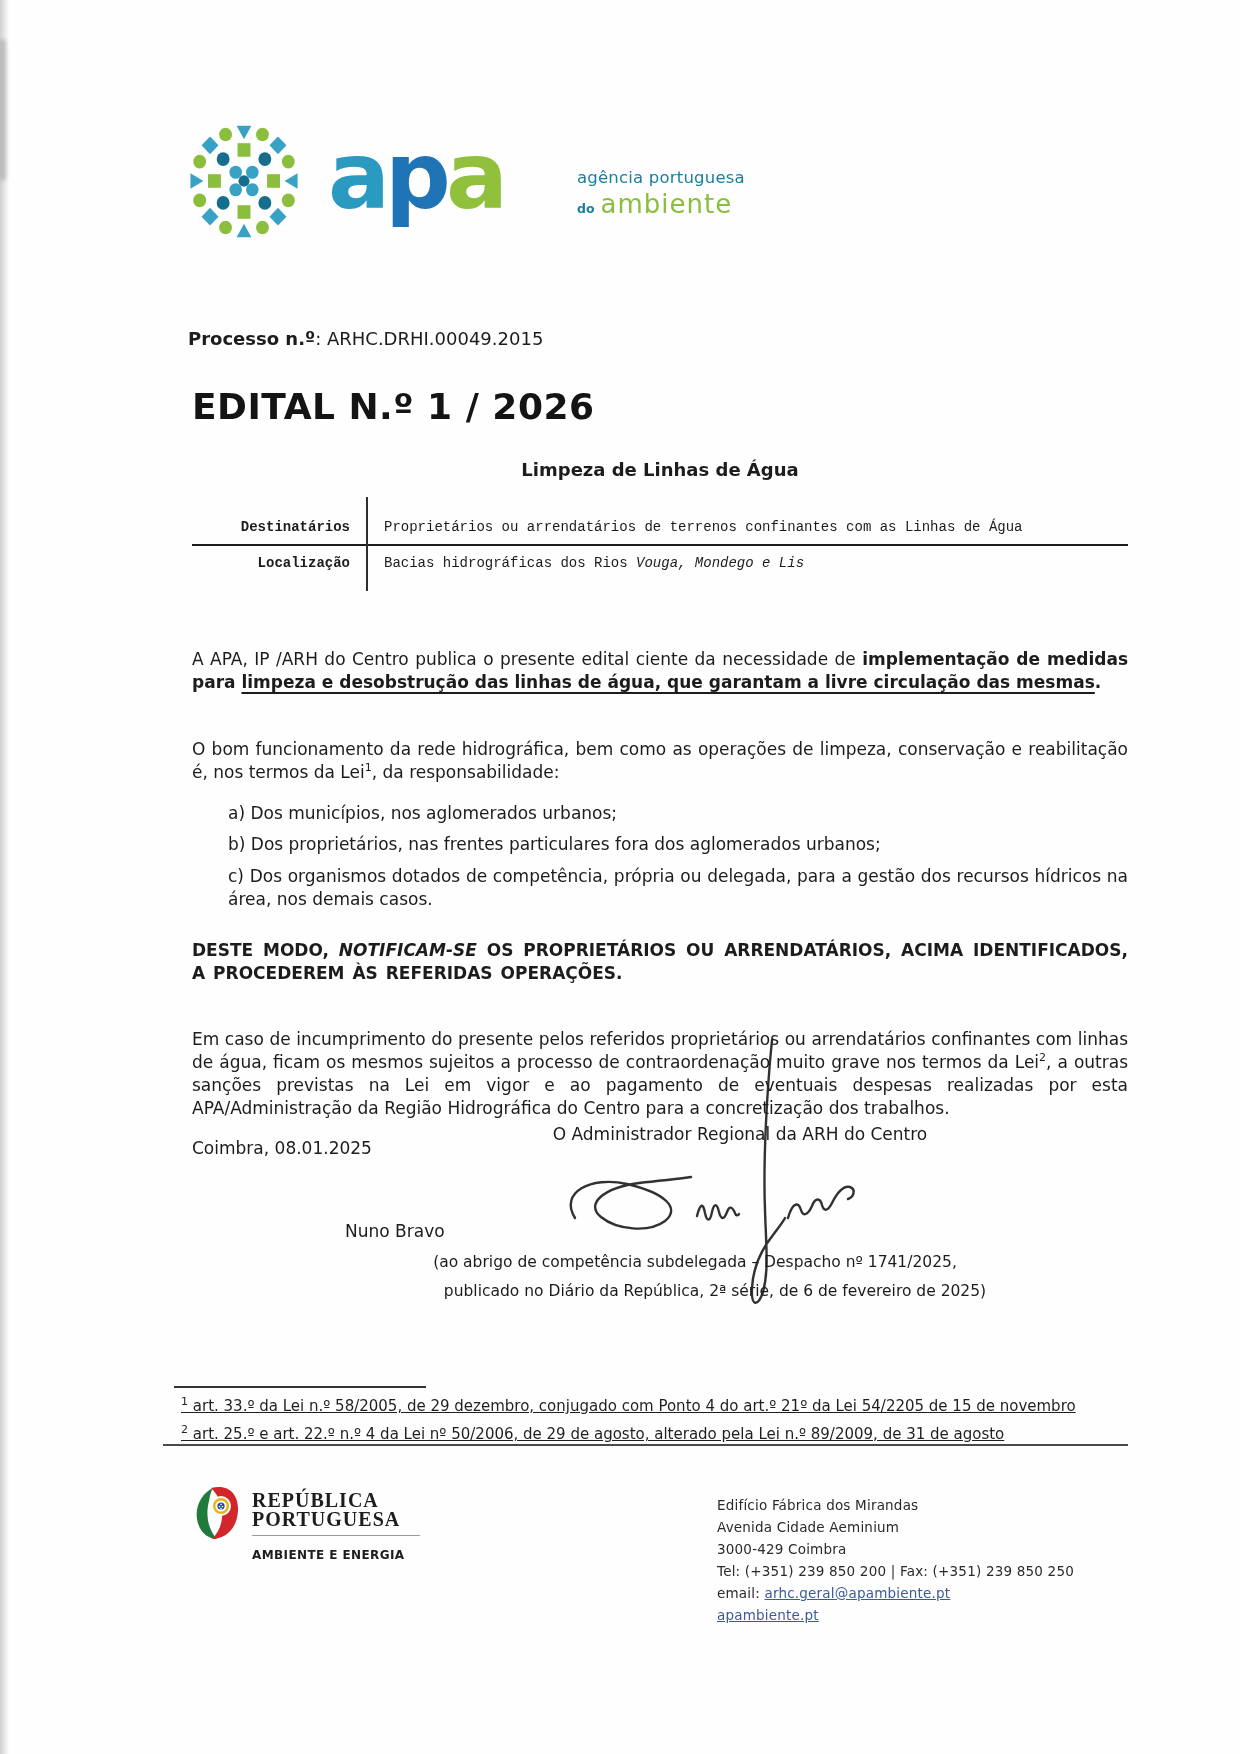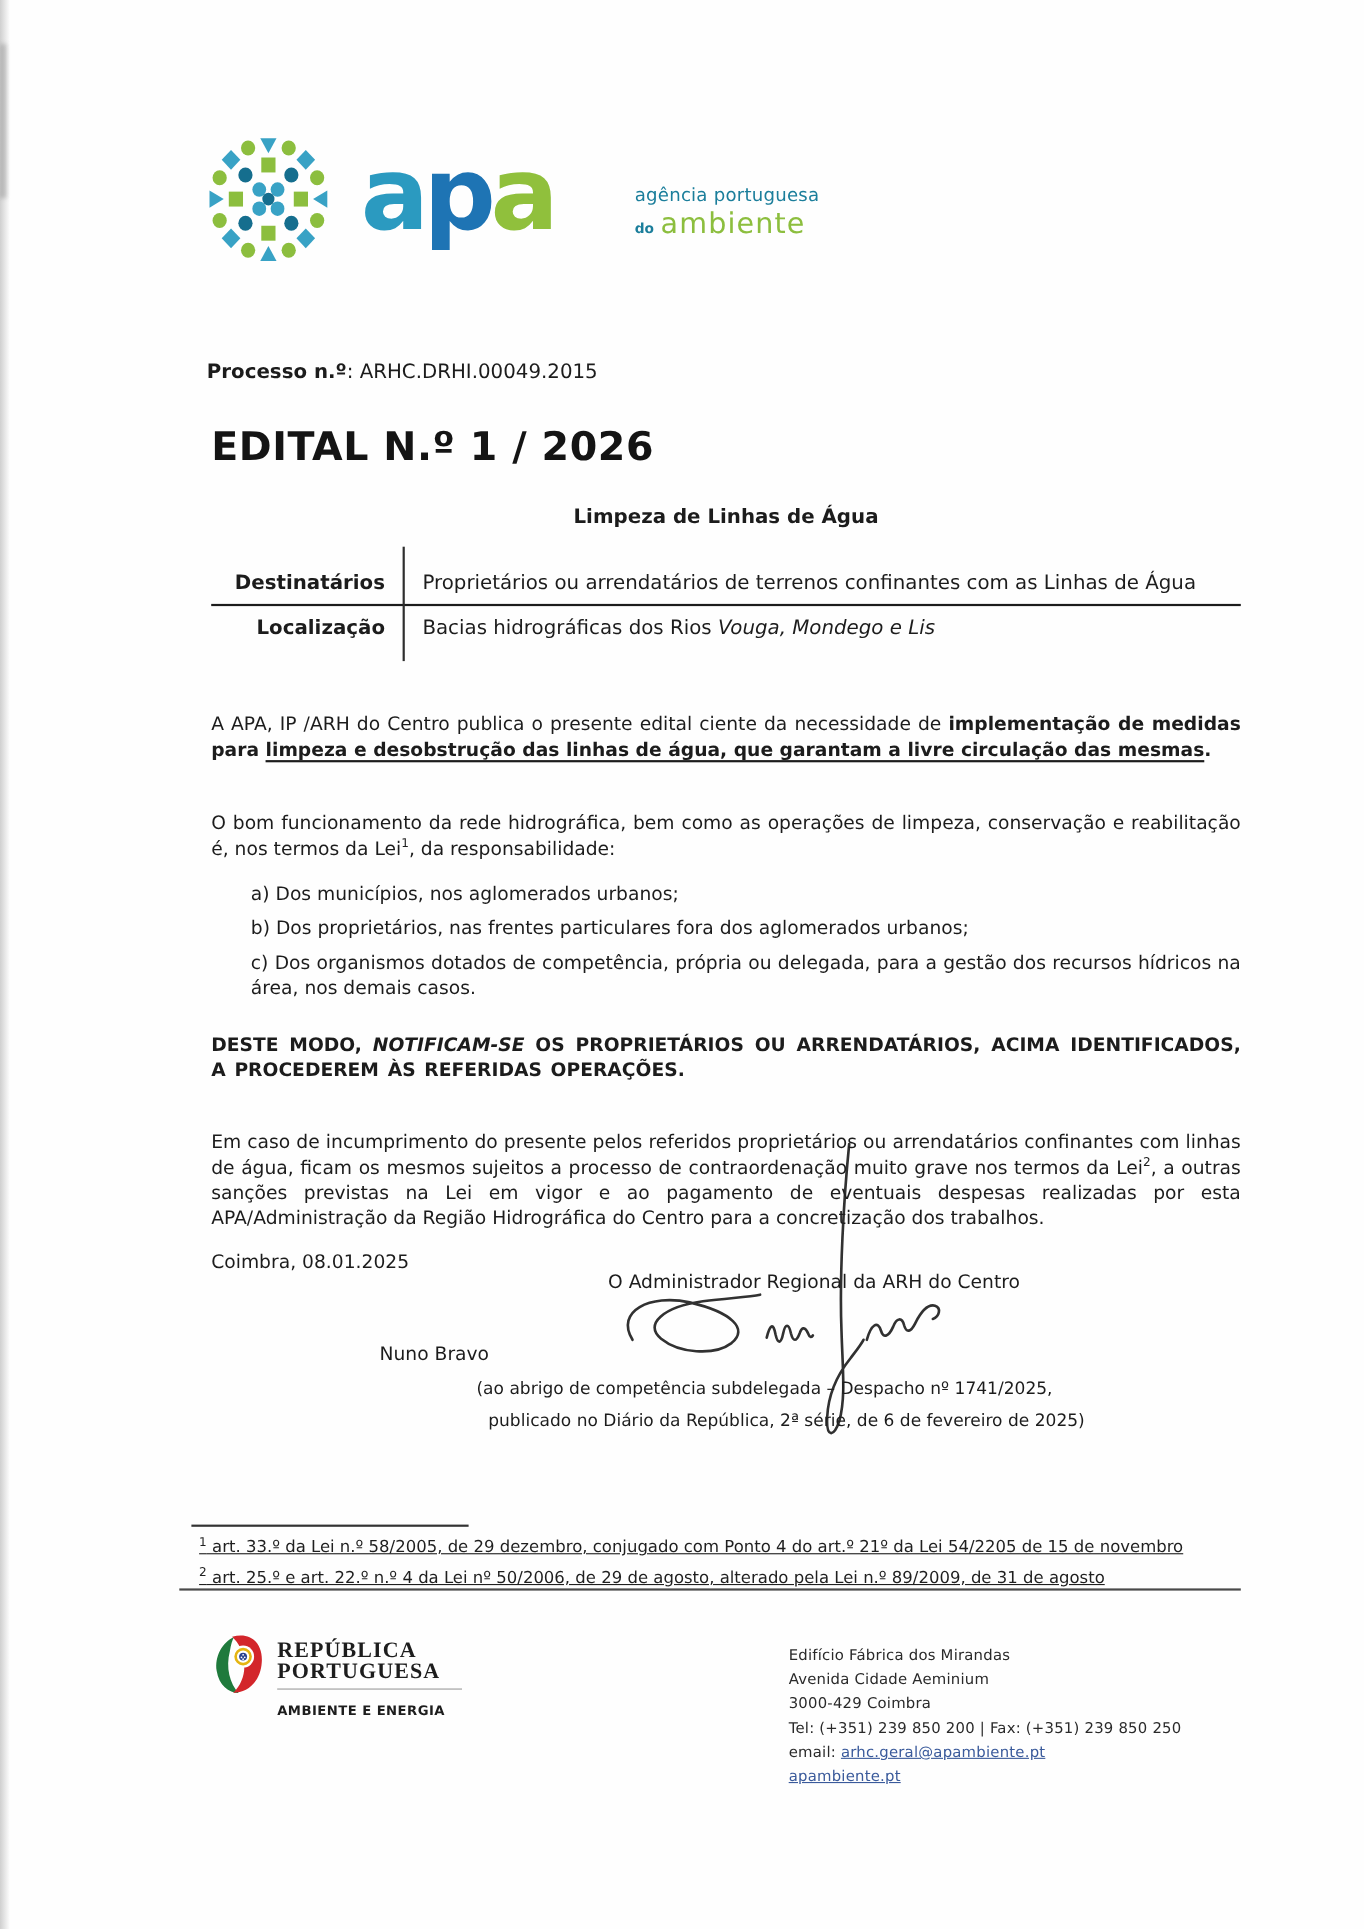--- a/index.html
+++ b/index.html
@@ -28,21 +28,21 @@
 
   .processo { position:absolute; left:188px; top:328px; font-size:18px; }
   .processo b { font-weight:bold; }
 
   .title { position:absolute; left:192px; top:386px; width:936px; text-align:left;
     font-size:36px; font-weight:bold; letter-spacing:.5px; color:#141414; }
   .subtitle { position:absolute; left:192px; top:459px; width:936px; text-align:center;
     font-size:18px; font-weight:bold; }
 
   
-  .info-table { position:absolute; left:192px; top:497px; width:936px; font-size:18px; }
+  .info-table { position:absolute; left:192px; top:497px; width:936px; font-size:14px;font-family:Liberation Mono, monospace; }
   .info-table .vline { position:absolute; left:174px; top:0; bottom:0; width:2px; background:#2e2e2e; }
   .trow { display:flex; align-items:baseline; }
   .cell-label { width:158px; flex:none; text-align:right; font-weight:bold; padding-right:16px; }
   .cell-value { padding-left:18px; }
   .trow1 { padding:22px 0 9px; border-bottom:2px solid #1c1c1c; }
   .trow2 { padding:9px 0 20px; }
   .ital { font-style:italic; }
 
   
   .para { position:absolute; left:192px; width:936px; font-size:17px; line-height:23px;
@@ -52,21 +52,21 @@
   #p1 { top:631px; } #p2 { top:721px; }
   #item-a { top:785px; } #item-b { top:816px; } #item-c { top:848px; }
   #notice { top:922px; font-weight:bold; word-spacing:2px; }
   #notice i { font-style:italic; }
   #p3 { top:1011px; }
   #dateline { top:1120px; text-align:left; }
   .u { text-decoration:underline; text-decoration-thickness:2px; text-underline-offset:3.5px; }
   sup { font-size:11px; vertical-align:super; line-height:0; }
 
   
-  .sig-role { position:absolute; left:350px; top:1156px; width:780px; text-align:center; font-size:17px; }
+  .sig-role { position:absolute; left:350px; top:1124px; width:780px; text-align:center; font-size:17px; }
   .sig-name { position:absolute; left:345px; top:1221px; width:780px; text-align:left; font-size:17px; }
   .sig-note { position:absolute; width:946px; text-align:center; font-size:15.5px; }
   #note1 { left:222px; top:1253px; }
   #note2 { left:242px; top:1282px; }
   .signature-svg { position:absolute; left:545px; top:1030px; pointer-events:none; }
   .signature-svg path { fill:none; stroke:#202020; stroke-width:2.4; stroke-linecap:round; opacity:.92; }
 
   
   .fn-sep { position:absolute; left:174px; top:1386px; width:252px; border-top:2.5px solid #333; }
   .footnote { position:absolute; left:181px; width:950px; font-size:15px; color:#1f1f1f;text-decoration:underline; }

